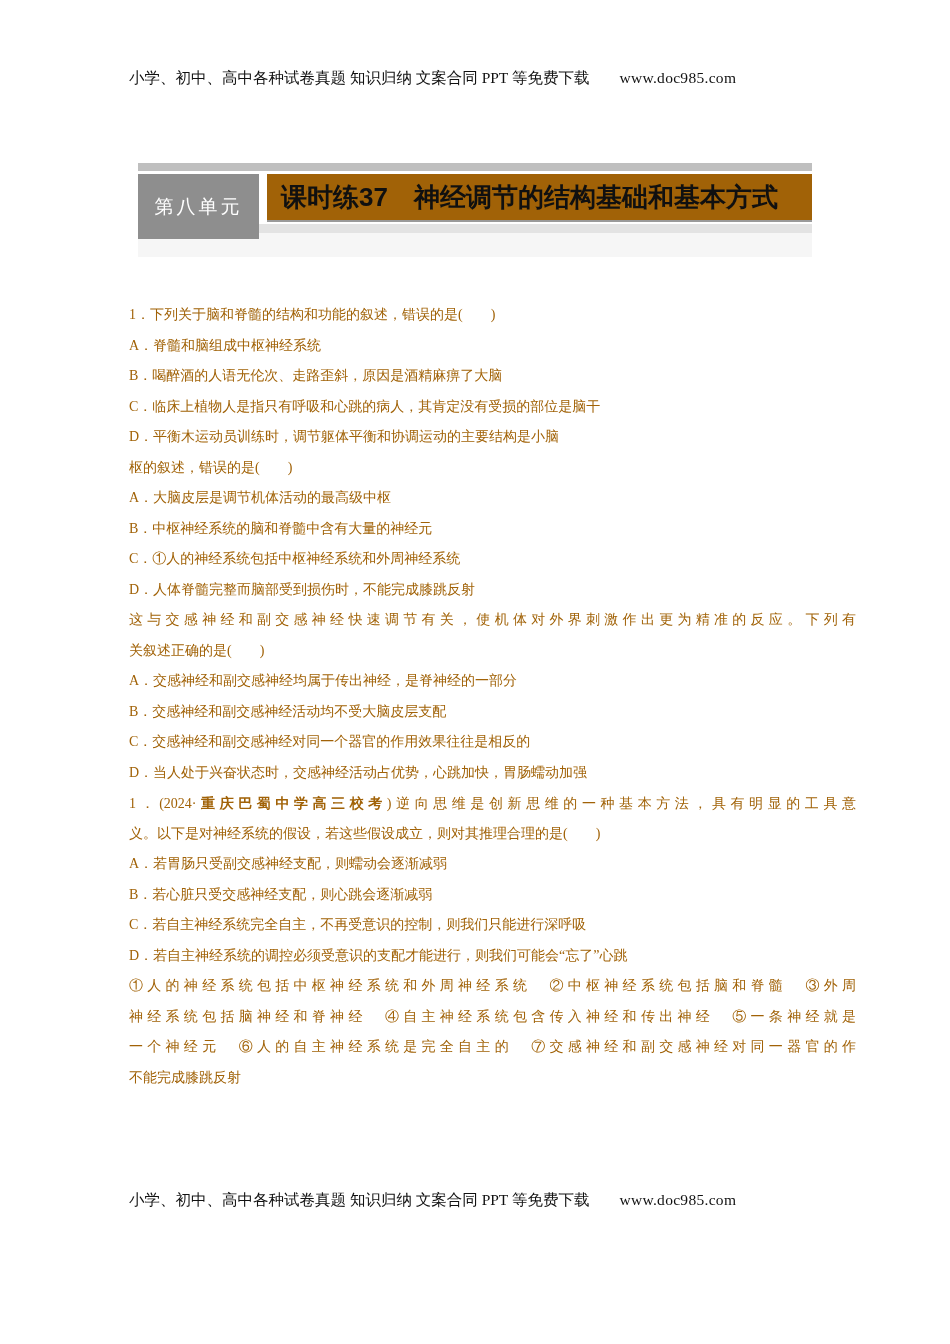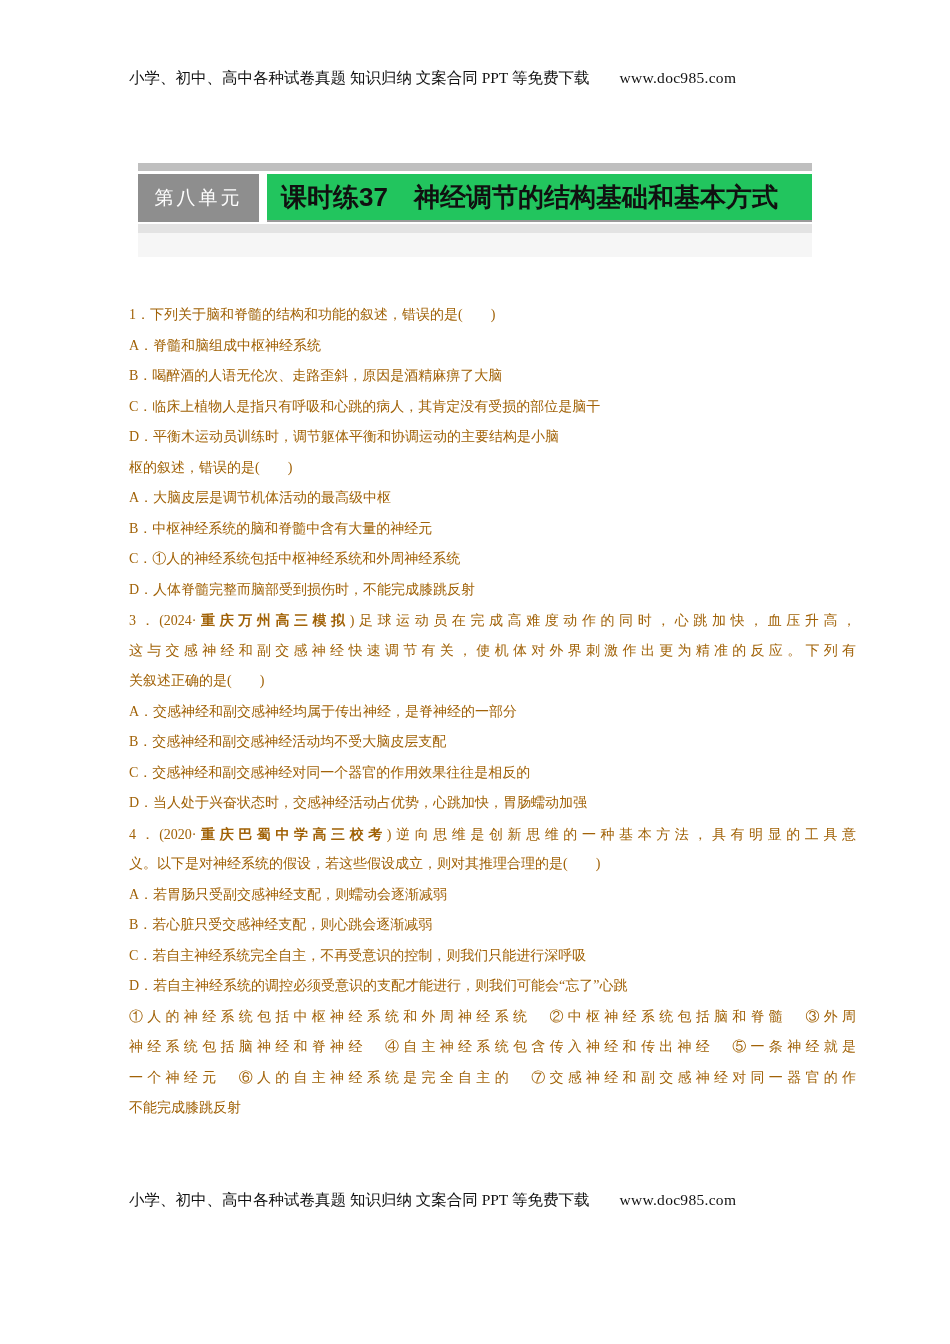--- a/index.html
+++ b/index.html
@@ -33,33 +33,33 @@
   #banner .topstrip {
     width: 100%; height: 8px;
     background: #bfbfbf;
   }
   #banner .row {
     margin-top: 3px;
     height: 48px;
     display: flex;
   }
   #banner .unitbox {
-    width: 121px; height: 48px;
+    width: 121px; height: 65px;
     background: #8e8e8e;
     color: #ffffff;
     display: flex; align-items: center; justify-content: center;
     font-family: "Liberation Sans", "DejaVu Sans", sans-serif;
     font-size: 19px;
     letter-spacing: 3px;
     flex: none;
   }
   #banner .gap { width: 8px; flex: none; background: transparent; }
   #banner .titlebox {
     flex: 1;
-    background: #22c55e;
+    background: #a16207;
     border-bottom: 2px solid #9a9a9a;
     display: flex; align-items: center;
     padding-left: 14px;
     font-family: "Liberation Sans", "DejaVu Sans", sans-serif;
     font-size: 26px;
     font-weight: bold;
     color: #101010;
     white-space: nowrap;
   }
   #banner .strip1 { margin-top: 2px; width: 100%; height: 9px; background: #e3e3e3; }
@@ -109,28 +109,27 @@
     <div class="tline"><span>1．下列关于脑和脊髓的结构和功能的叙述，错误的是(　　)</span></div>
     <div class="tline"><span>A．脊髓和脑组成中枢神经系统</span></div>
     <div class="tline"><span>B．喝醉酒的人语无伦次、走路歪斜，原因是酒精麻痹了大脑</span></div>
     <div class="tline"><span>C．临床上植物人是指只有呼吸和心跳的病人，其肯定没有受损的部位是脑干</span></div>
     <div class="tline"><span>D．平衡木运动员训练时，调节躯体平衡和协调运动的主要结构是小脑</span></div>
     <div class="tline"><span>枢的叙述，错误的是(　　)</span></div>
     <div class="tline"><span>A．大脑皮层是调节机体活动的最高级中枢</span></div>
     <div class="tline"><span>B．中枢神经系统的脑和脊髓中含有大量的神经元</span></div>
     <div class="tline"><span>C．①人的神经系统包括中枢神经系统和外周神经系统</span></div>
     <div class="tline"><span>D．人体脊髓完整而脑部受到损伤时，不能完成膝跳反射</span></div>
-    <div class="tline justify"><span>3．(2024·</span><span class="run-b">重庆万州高三模拟</span><span>)足球运动员在完成高难度动作的同时，心跳加快，血压升高，</span></div>
     <div class="tline justify"><span>这与交感神经和副交感神经快速调节有关，使机体对外界刺激作出更为精准的反应。下列有</span></div>
     <div class="tline"><span>关叙述正确的是(　　)</span></div>
     <div class="tline"><span>A．交感神经和副交感神经均属于传出神经，是脊神经的一部分</span></div>
     <div class="tline"><span>B．交感神经和副交感神经活动均不受大脑皮层支配</span></div>
     <div class="tline"><span>C．交感神经和副交感神经对同一个器官的作用效果往往是相反的</span></div>
     <div class="tline"><span>D．当人处于兴奋状态时，交感神经活动占优势，心跳加快，胃肠蠕动加强</span></div>
-    <div class="tline justify"><span>4．(2020·</span><span class="run-b">重庆巴蜀中学高三校考</span><span>)逆向思维是创新思维的一种基本方法，具有明显的工具意</span></div>
+    <div class="tline justify"><span>1．(2024·</span><span class="run-b">重庆巴蜀中学高三校考</span><span>)逆向思维是创新思维的一种基本方法，具有明显的工具意</span></div>
     <div class="tline"><span>义。以下是对神经系统的假设，若这些假设成立，则对其推理合理的是(　　)</span></div>
     <div class="tline"><span>A．若胃肠只受副交感神经支配，则蠕动会逐渐减弱</span></div>
     <div class="tline"><span>B．若心脏只受交感神经支配，则心跳会逐渐减弱</span></div>
     <div class="tline"><span>C．若自主神经系统完全自主，不再受意识的控制，则我们只能进行深呼吸</span></div>
     <div class="tline"><span>D．若自主神经系统的调控必须受意识的支配才能进行，则我们可能会“忘了”心跳</span></div>
     <div class="tline justify"><span>①人的神经系统包括中枢神经系统和外周神经系统　②中枢神经系统包括脑和脊髓　③外周</span></div>
     <div class="tline justify"><span>神经系统包括脑神经和脊神经　④自主神经系统包含传入神经和传出神经　⑤一条神经就是</span></div>
     <div class="tline justify"><span>一个神经元　⑥人的自主神经系统是完全自主的　⑦交感神经和副交感神经对同一器官的作</span></div>
     <div class="tline"><span>不能完成膝跳反射</span></div>
   </div>

